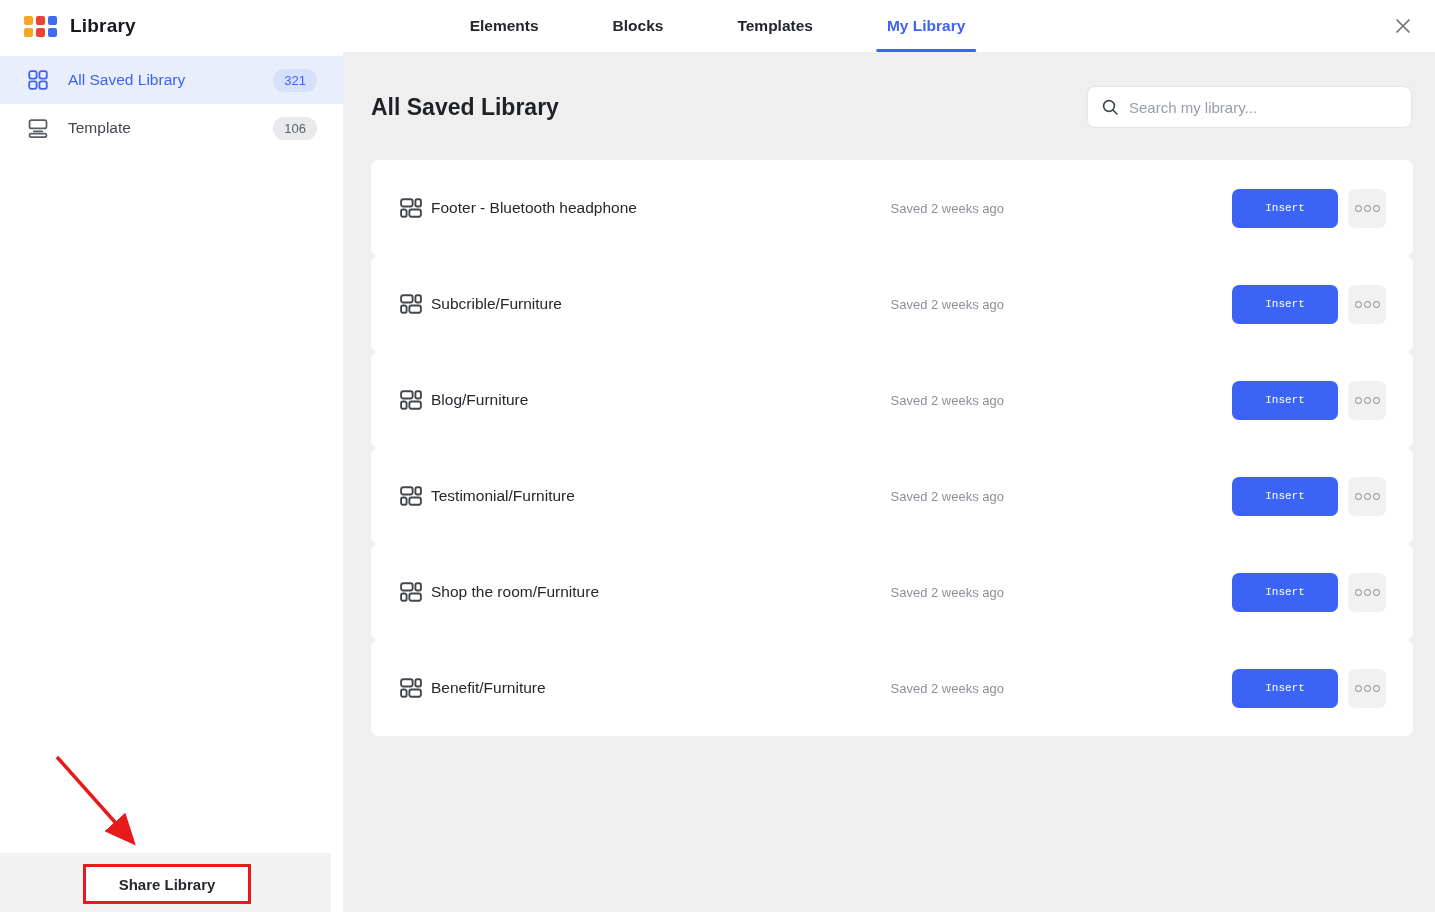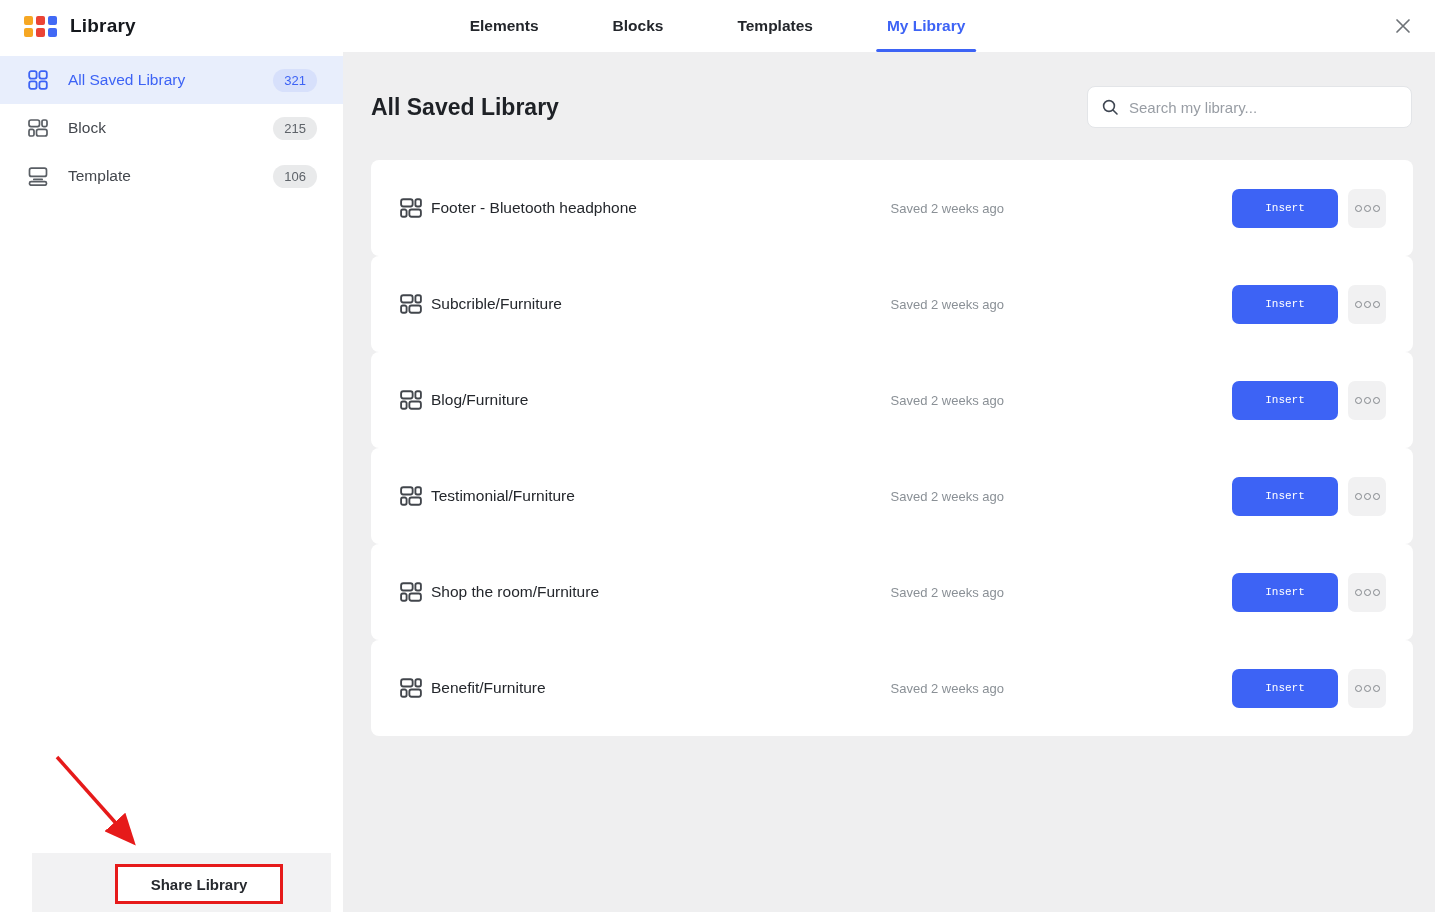--- a/index.html
+++ b/index.html
@@ -46,21 +46,21 @@
 
   
   .sidebar{position:relative;width:343px;flex:none;background:#fff;padding-top:4px;}
   .side-item{display:flex;align-items:center;height:48px;padding:0 26px 0 28px;cursor:pointer;}
   .side-item .s-icon{width:20px;height:20px;flex:none;display:flex;}
   .side-item .s-label{margin-left:20px;font-size:15.5px;color:#43474D;flex:1;}
   .side-item.active{background:var(--accent_light_bg);}
   .side-item.active .s-label{color:var(--accent);}
   .badge{flex:none;font-size:13px;padding:4px 11px;border-radius:999px;background:var(--badge_grey_bg);color:var(--badge_grey_text);}
   .badge.blue{background:var(--badge_active_bg);color:var(--accent);}
-  .sidebar-footer{position:absolute;left:0;right:12px;bottom:0;height:59px;background:var(--sidebar_footer_bg);margin-left:32px;}
+  .sidebar-footer{position:absolute;left:0;right:12px;bottom:0;height:59px;background:var(--sidebar_footer_bg);}
   .share-btn{position:absolute;left:83px;top:11px;width:168px;height:40px;background:#fff;border:3px solid var(--annotation_red);display:flex;align-items:center;justify-content:center;font-size:15px;font-weight:700;color:#26292E;cursor:pointer;font-family:inherit;}
   .arrow-svg{position:absolute;left:0;top:0;width:343px;height:860px;pointer-events:none;z-index:2;}
 
   
   .main{flex:1;background:var(--page_bg);min-width:0;overflow:hidden;}
   .main-header{display:flex;align-items:center;justify-content:space-between;padding:34px 23px 0 28px;}
   .main-heading{font-size:23px;font-weight:700;color:#1E2126;}
   .search-box{width:325px;height:42px;background:#fff;border:1px solid var(--border_grey);border-radius:8px;display:flex;align-items:center;padding:0 13px;gap:10px;}
   .search-box input{border:none;outline:none;flex:1;font-size:15px;color:#4d7c0f;font-family:inherit;background:transparent;}
   .search-box input::placeholder{color:#989DA4;}
@@ -114,32 +114,20 @@
               <rect x="1.2" y="1.2" width="7.4" height="7.4" rx="2" stroke="#3D63F5" stroke-width="1.8"></rect>
               <rect x="11.4" y="1.2" width="7.4" height="7.4" rx="2" stroke="#3D63F5" stroke-width="1.8"></rect>
               <rect x="1.2" y="11.4" width="7.4" height="7.4" rx="2" stroke="#3D63F5" stroke-width="1.8"></rect>
               <rect x="11.4" y="11.4" width="7.4" height="7.4" rx="2" stroke="#3D63F5" stroke-width="1.8"></rect>
             </svg>
         </span>
         <span class="s-label">All Saved Library</span>
         <span class="badge blue">321</span>
       </div>
 
-      <div class="side-item">
-        <span class="s-icon">
-          <svg width="20" height="20" viewBox="0 0 20 20" fill="none">
-              <rect x="1" y="2" width="10.5" height="6.6" rx="2" stroke="#595E64" stroke-width="1.7"></rect>
-              <rect x="14" y="2" width="5" height="6.6" rx="1.6" stroke="#595E64" stroke-width="1.7"></rect>
-              <rect x="1" y="11.4" width="5" height="6.6" rx="1.6" stroke="#595E64" stroke-width="1.7"></rect>
-              <rect x="8.5" y="11.4" width="10.5" height="6.6" rx="2" stroke="#595E64" stroke-width="1.7"></rect>
-            </svg>
-        </span>
-        <span class="s-label">Block</span>
-        <span class="badge">215</span>
-      </div>
 
       <div class="side-item">
         <span class="s-icon">
           <svg width="20" height="20" viewBox="0 0 20 20" fill="none">
               <rect x="1.5" y="2.2" width="17" height="8.2" rx="2" stroke="#595E64" stroke-width="1.7"></rect>
               <path d="M5.8 13.4 H14.2" stroke="#595E64" stroke-width="1.7" stroke-linecap="round"></path>
               <rect x="1.5" y="15.6" width="17" height="3.6" rx="1.6" stroke="#595E64" stroke-width="1.7"></rect>
             </svg>
         </span>
         <span class="s-label">Template</span>

